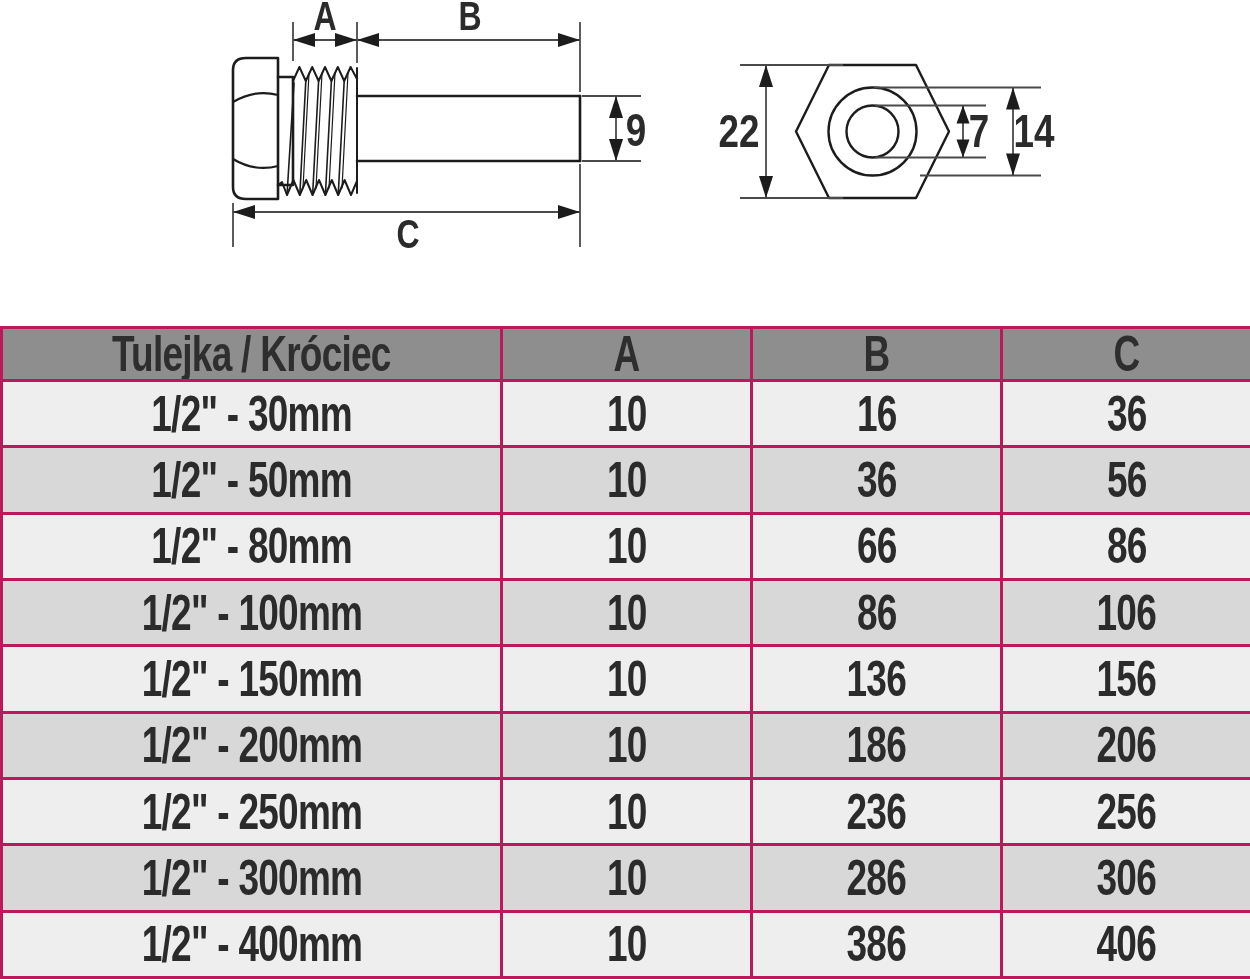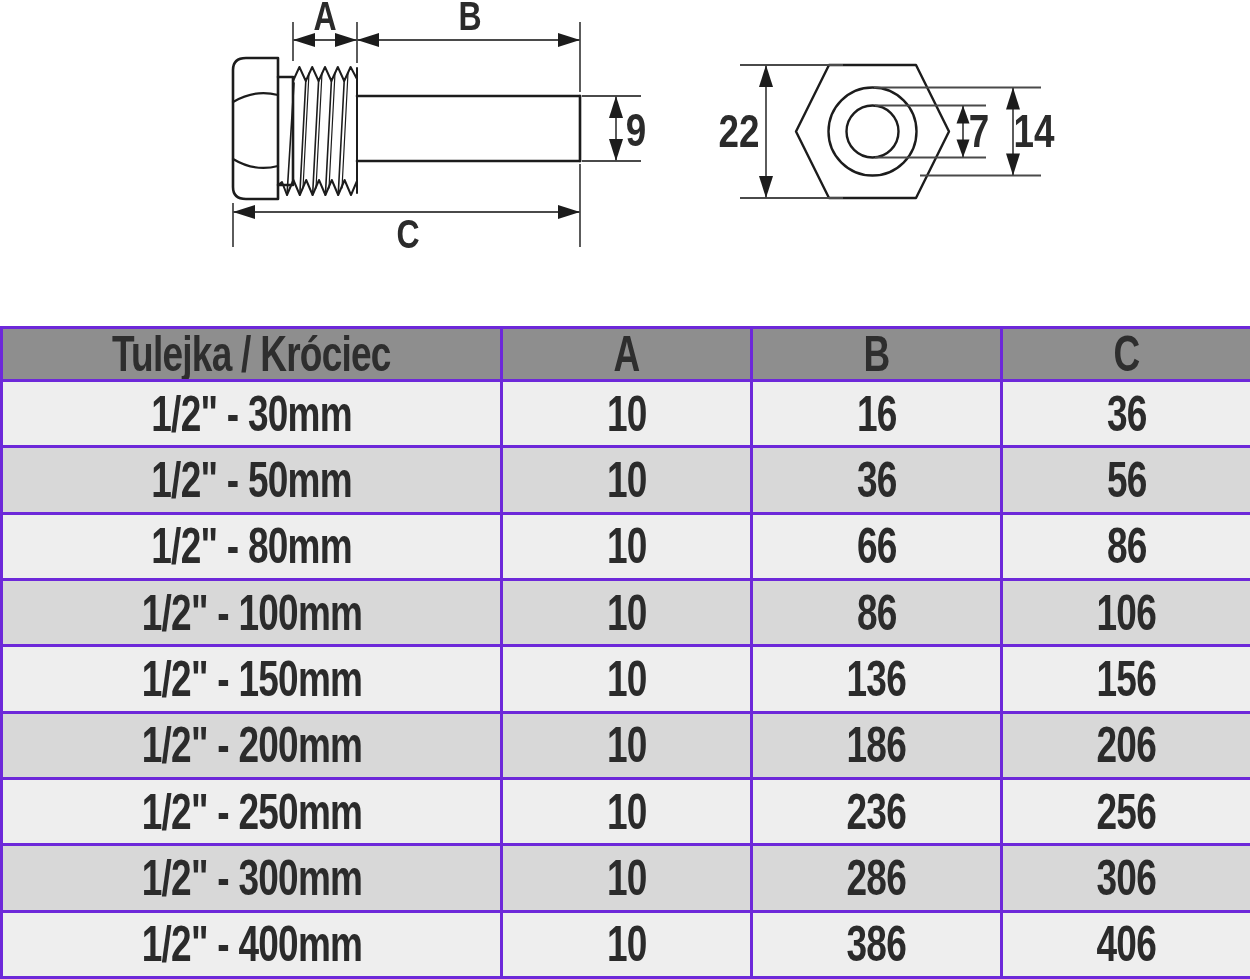--- a/index.html
+++ b/index.html
@@ -29,21 +29,21 @@
     width: 1250px;
     height: 653px;
   }
   table.spec {
     border-collapse: collapse;
     table-layout: fixed;
     width: 1250px;
     height: 653px;
   }
   table.spec th, table.spec td {
-    border: 3px solid #6d28d9;
+    border: 3px solid #be185d;
     text-align: center;
     vertical-align: middle;
     padding: 0;
     overflow: hidden;
   }
   table.spec thead th { background: #8e8e8e; }
   tr.row-light td { background: #eeeeee; }
   tr.row-dark td { background: #d8d8d8; }
   .cnd {
     display: inline-block;

